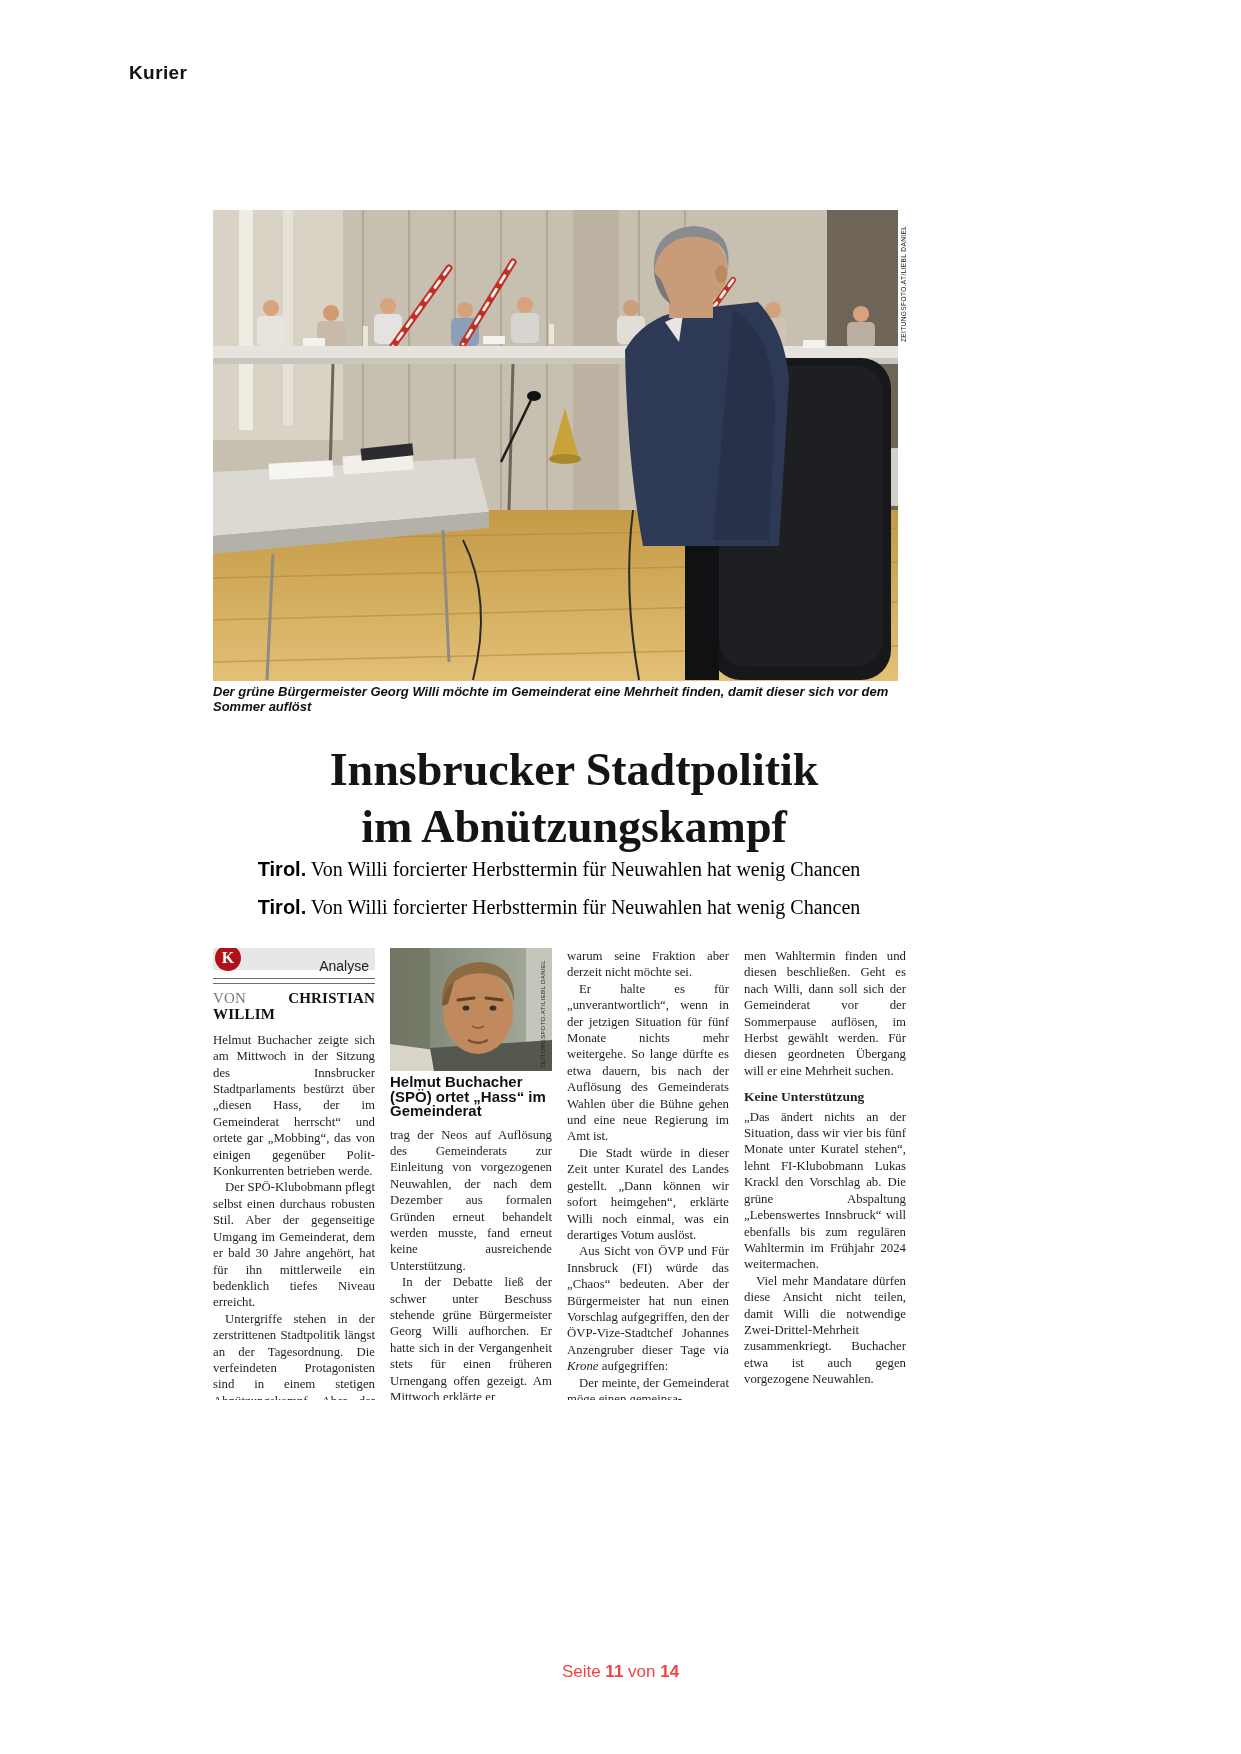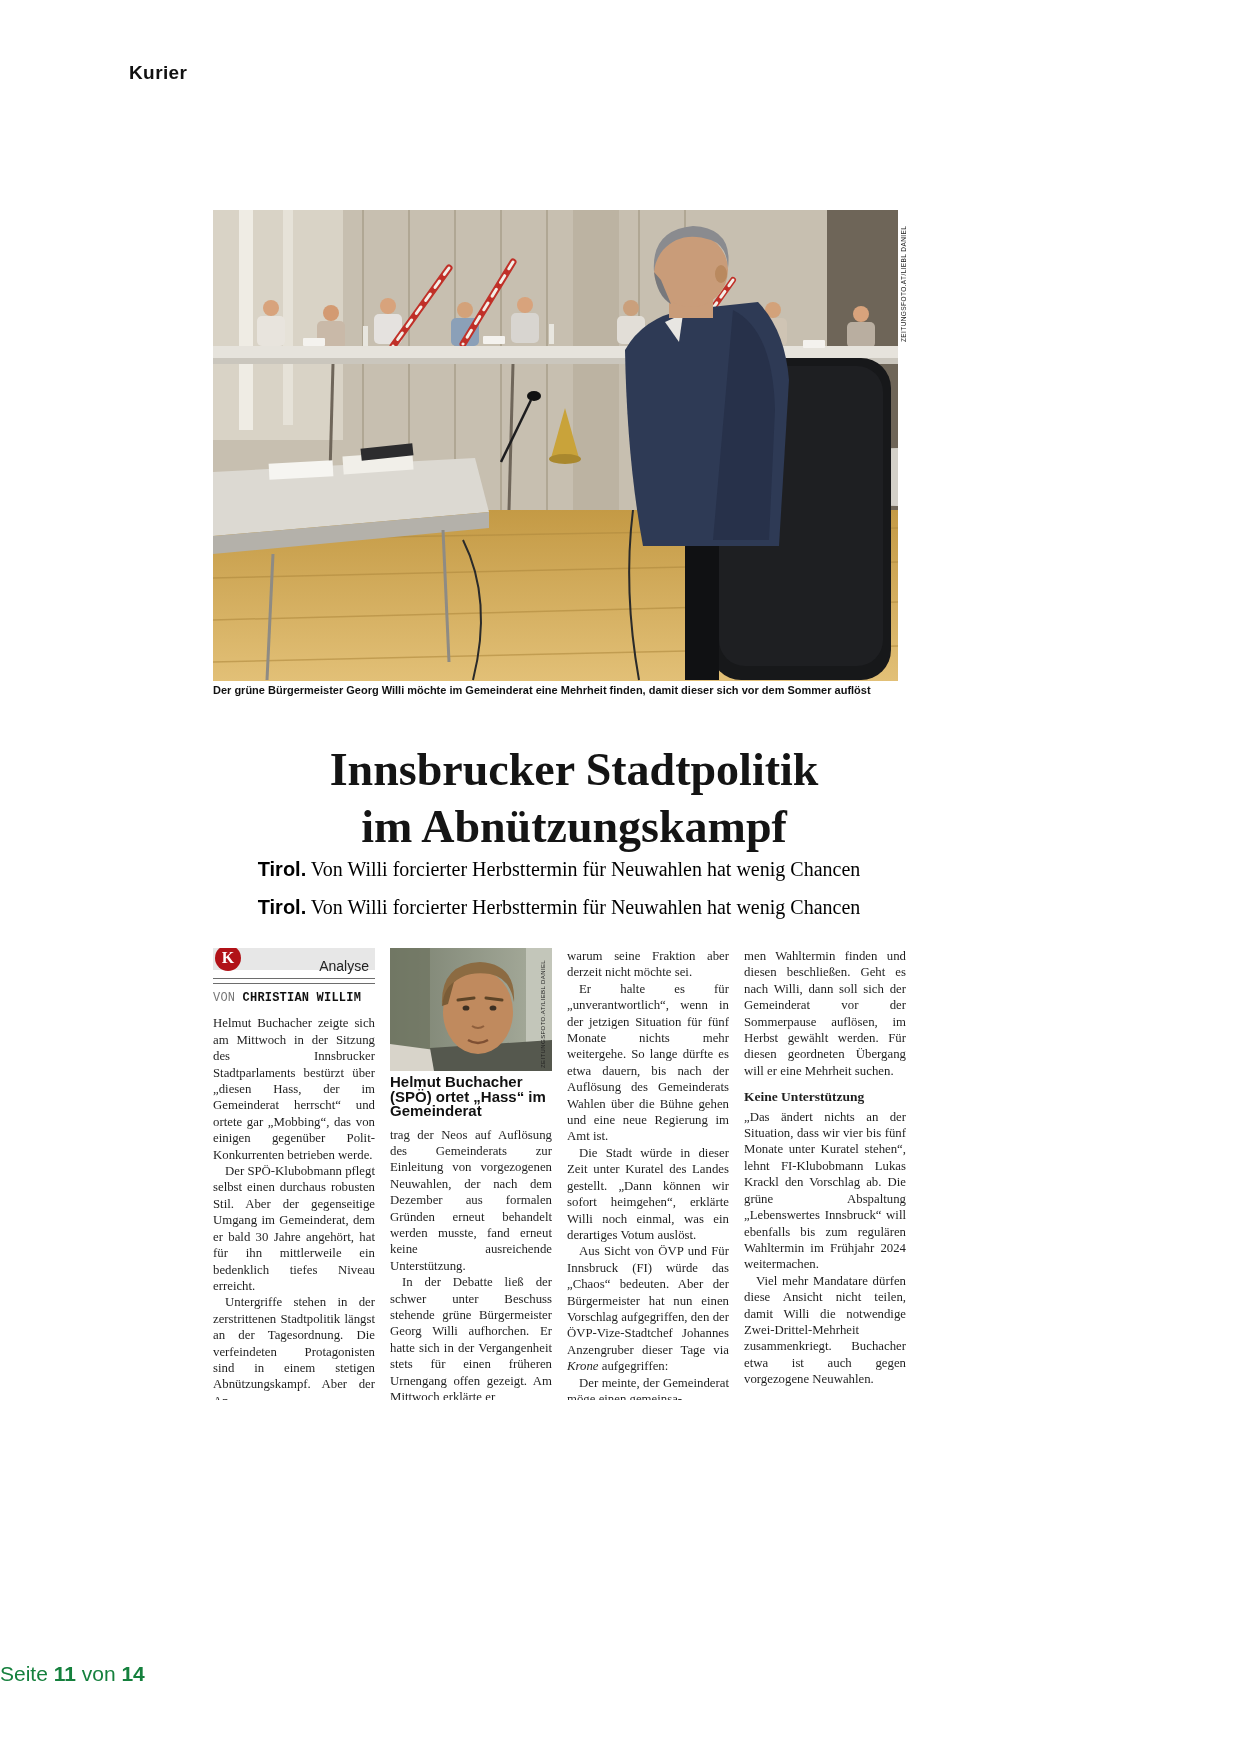--- a/index.html
+++ b/index.html
@@ -5,47 +5,47 @@
   html,body{margin:0;padding:0;background:#ffffff;}
   .sheet{position:relative;width:1241px;height:1754px;background:#fff;overflow:hidden;
          font-family:"Liberation Serif",serif;color:#1f1f1f;}
   .brand{position:absolute;left:129px;top:62px;font-family:"Liberation Sans",sans-serif;
          font-weight:bold;font-size:19px;color:#111;letter-spacing:.4px;text-align:center;}
   .main-photo{position:absolute;left:213px;top:210px;width:685px;height:471px;overflow:hidden;background:#c7bfb2;}
   .vcredit{position:absolute;writing-mode:vertical-rl;transform:rotate(180deg);
            font-family:"Liberation Sans",sans-serif;font-size:6.5px;color:#222;letter-spacing:.4px;white-space:nowrap;}
   .main-credit{left:900px;top:212px;height:130px;}
   .main-caption{position:absolute;left:213px;top:684px;width:697px;
-        font-family:"Liberation Sans",sans-serif;font-weight:bold;font-size:11px;color:#111;}
+        font-family:"Liberation Sans",sans-serif;font-weight:bold;font-size:13px;color:#111;font-style:italic;}
   .headline{position:absolute;left:213px;top:726px;width:692px;margin:15px;text-align:center;
         font-family:"Liberation Serif",serif;font-weight:600;font-size:46px;line-height:57px;color:#141414;}
   .subhead{position:absolute;left:213px;width:692px;text-align:center;font-size:20px;color:#000000;}
   .subhead .tag{font-family:"Liberation Sans",sans-serif;font-weight:bold;}
   .subhead1{top:858px;} .subhead2{top:896px;}
   .bodygrid{position:absolute;left:213px;top:948px;width:693px;height:452px;display:flex;gap:15px;overflow:hidden;}
   .col{width:162px;flex:0 0 162px;font-size:12.8px;line-height:16.4px;text-align:justify;}
   .col p{margin:0;}
   .col p.ind{text-indent:12px;}
   .kickerbar{position:relative;height:22px;background:#e7e7e7;margin-bottom:8px;}
   .klogo{position:absolute;left:2px;top:-3px;width:26px;height:26px;border-radius:50%;
          background:#b11218;color:#fff;font-family:"Liberation Serif",serif;font-weight:bold;
          font-size:16px;text-align:center;line-height:26px;}
   .kickerlabel{position:absolute;right:6px;top:10px;font-family:"Liberation Sans",sans-serif;
          font-size:14px;color:#222;}
   .dblrule{height:4px;border-top:1px solid #6d6d6d;border-bottom:1px solid #6d6d6d;margin:4px 0 6px 0;}
-  .byline{font-family:Liberation Mono, monospace;font-size:12px;margin-bottom:9px;letter-spacing:.2px;}
+  .byline{font-family:Liberation Serif, serif;font-size:15px;margin-bottom:9px;letter-spacing:.2px;}
   .byline .pre{color:#777;}
   .byline .name{font-weight:bold;color:#111;}
   .insetwrap{position:relative;width:162px;height:123px;margin-bottom:4px;overflow:hidden;}
   .inset-credit{right:1px;top:2px;height:118px;position:absolute;font-size:6px;}
   .insetcap{font-family:"Liberation Sans",sans-serif;font-weight:bold;font-size:15px;
          line-height:14.5px;color:#111;margin-bottom:8px;text-align:left;}
   .crosshead{font-weight:bold;font-size:13.5px;margin:10px 0 3px 0 !important;text-align:left;}
-  .footer{position:absolute;left:0;top:1662px;width:100%;text-align:left;
-        font-family:"Liberation Sans",sans-serif;font-size:21px;color:#15803d;}
+  .footer{position:absolute;left:0;top:1662px;width:100%;text-align:center;
+        font-family:"Liberation Sans",sans-serif;font-size:17px;color:#ef4444;}
   .footer b{font-weight:bold;}
   .it{font-style:italic;}
 </style>
 </head>
 <body>
 
 <div class="sheet">
 
   <div class="brand">Kurier</div>
 

